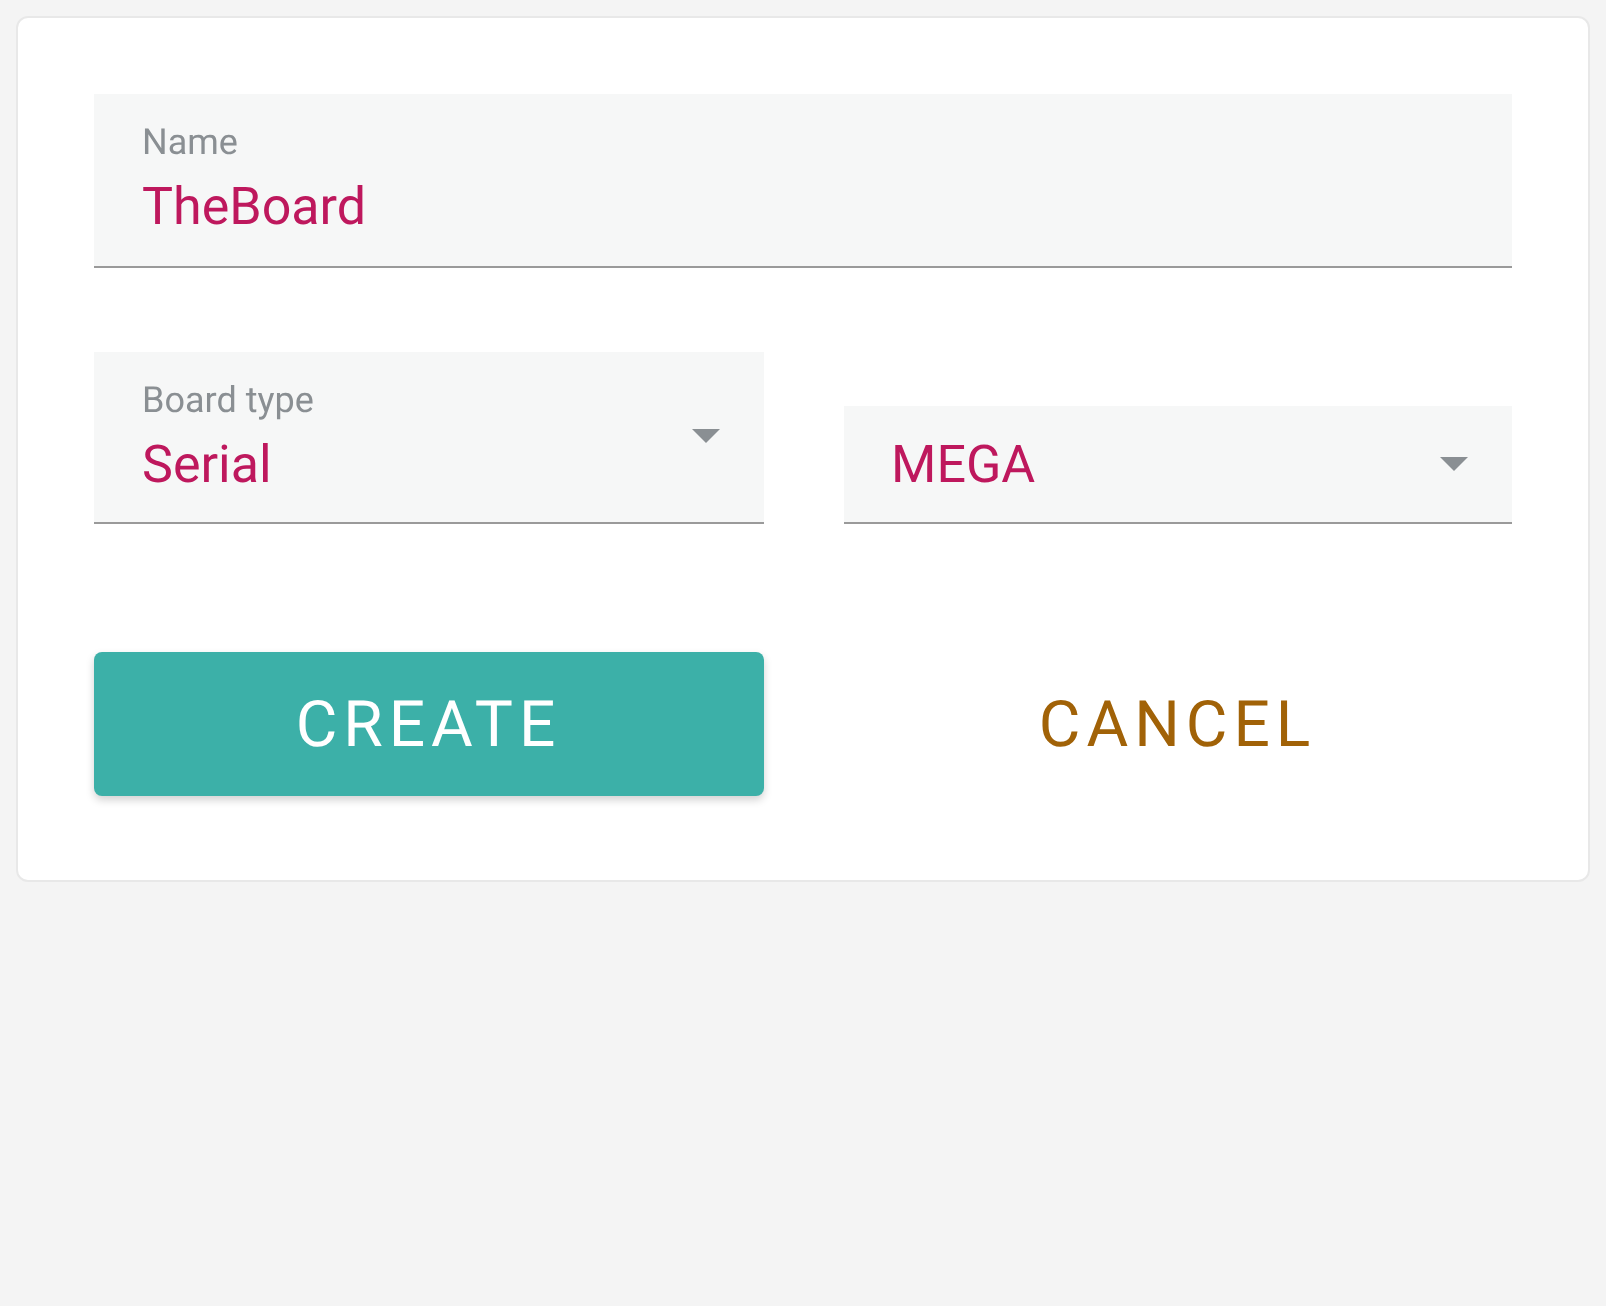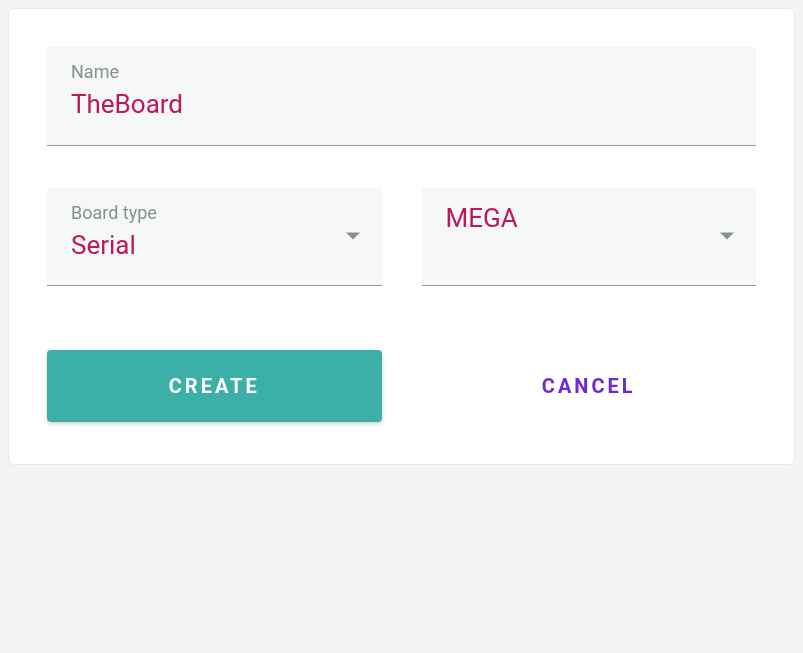--- a/index.html
+++ b/index.html
@@ -15,40 +15,41 @@
     .card {
       background: #ffffff;
       border: 1px solid #e8e8e8;
       border-radius: 6px;
       padding: 38px 38px 42px 38px;
       width: 787px;
     }
     .field {
       background: #f6f7f7;
       border-bottom: 1px solid #9a9a9a;
-      padding: 14px 24px 24px 24px;
+      padding: 14px 24px 12px 24px;
       position: relative;
     }
     .field-label {
       color: #8a8f93;
       font-size: 18px;
       font-weight: 400;
       margin-bottom: 6px;
       display: block;
     }
     .field-value {
       color: #be185d;
       font-size: 26px;
       font-weight: 400;
       line-height: 1.25;
     }
     .row {
       display: flex;
       gap: 40px;
       margin-top: 42px;
+      align-items: flex-end;
     }
     .row .field {
       flex: 1;
     }
     .dropdown-icon {
       position: absolute;
       right: 22px;
       top: 50%;
       transform: translateY(-50%);
       width: 0;
@@ -61,35 +62,35 @@
       display: flex;
       gap: 40px;
       margin-top: 64px;
     }
     .btn {
       flex: 1;
       height: 72px;
       display: flex;
       align-items: center;
       justify-content: center;
-      font-size: 20px;
+      font-size: 32px;
       letter-spacing: 3px;
-      font-weight: 700;
+      font-weight: 400;
       cursor: pointer;
       user-select: none;
       border-radius: 4px;
     }
     .btn-primary {
       background: #3cb0a8;
       color: #ffffff;
       box-shadow: 0 2px 4px rgba(0,0,0,0.18);
     }
     .btn-secondary {
       background: transparent;
-      color: #6d28d9;
+      color: #a16207;
     }
   </style>
 </head>
 <body>
 
 <div class="card">
 
   <div class="field">
     <span class="field-label">Name</span>
     <div class="field-value">TheBoard</div>

